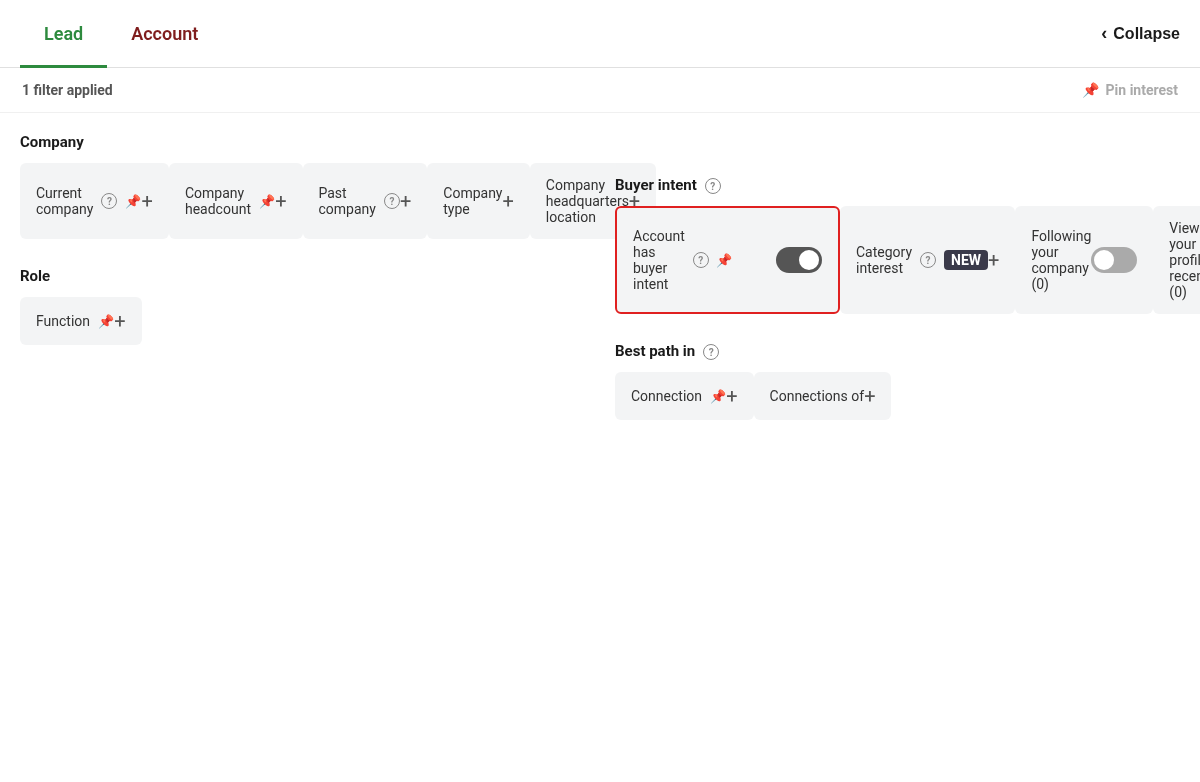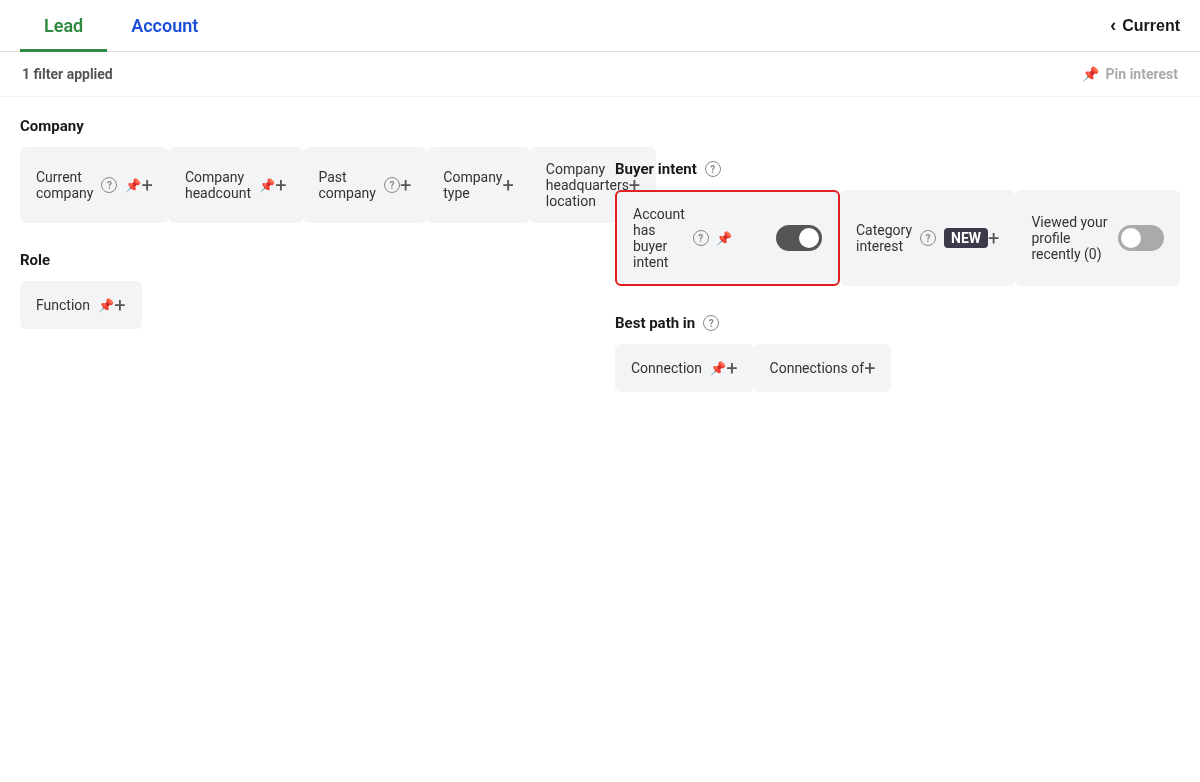--- a/index.html
+++ b/index.html
@@ -13,37 +13,37 @@
       overflow: hidden;
     }
 
     
     .tab-bar {
       display: flex;
       align-items: center;
       justify-content: space-between;
       padding: 0 20px;
       border-bottom: 1px solid #e0e0e0;
-      height: 52px;
+      height: 68px;
     }
     .tabs {
       display: flex;
       align-items: center;
       gap: 0;
       height: 100%;
     }
     .tab {
       display: flex;
       align-items: center;
       height: 100%;
       padding: 0 24px;
       font-size: 18px;
       font-weight: 600;
       cursor: pointer;
-      color: #1d4ed8;
+      color: #7f1d1d;
       border-bottom: 3px solid transparent;
       position: relative;
       top: 1px;
     }
     .tab.active {
       color: #2d8a3e;
       border-bottom: 3px solid #2d8a3e;
     }
     .collapse-btn {
       display: flex;
@@ -110,21 +110,21 @@
       padding-left: 10px;
       margin-top: 43px;
     }
 
     .section-title {
       font-size: 15px;
       font-weight: 700;
       color: #1a1a1a;
       margin-bottom: 12px;
       display: flex;
-      align-items: center;
+      align-items: flex-end;
       gap: 8px;
     }
 
     .filter-item {
       display: flex;
       align-items: center;
       justify-content: space-between;
       background: #f3f4f5;
       border-radius: 6px;
       padding: 14px 16px;
@@ -258,21 +258,21 @@
   <div class="tabs">
     <div class="tab active">
       <span>Lead</span>
     </div>
     <div class="tab">
       <span>Account</span>
     </div>
   </div>
   <button class="collapse-btn">
     <span class="chevron">‹</span>
-    <span>Current</span>
+    <span>Collapse</span>
   </button>
 </div>
 
 <div class="filter-bar">
   <span class="filter-count">1 filter applied</span>
   <div class="pin-filters">
     <span class="pin-icon">📌</span>
     <span>Pin interest</span>
   </div>
 </div>
@@ -371,31 +371,40 @@
 
         <div class="filter-item">
           <div class="filter-item-left">
             <span>Category interest</span>
             <span class="q-icon">?</span>
             <span class="new-badge">New</span>
           </div>
           <span class="plus-icon">+</span>
         </div>
 
-
         <div class="filter-item-toggle">
           <div class="filter-item-toggle-left">
-            <span>Viewed your profile recently (0)</span>
+            <span>Following your company (0)</span>
           </div>
           <label class="toggle">
             <input type="checkbox" style="">
             <span class="toggle-slider"></span>
           </label>
         </div>
 
+        <div class="filter-item-toggle">
+          <div class="filter-item-toggle-left">
+            <span>Viewed your profile recently (0)</span>
+          </div>
+          <label class="toggle">
+            <input type="checkbox" style="">
+            <span class="toggle-slider"></span>
+          </label>
+        </div>
+
       </div>
     </div>
 
     <div class="section-block">
       <div class="section-title">
         <span>Best path in</span>
         <span class="q-icon">?</span>
       </div>
       <div class="filter-list">
 

